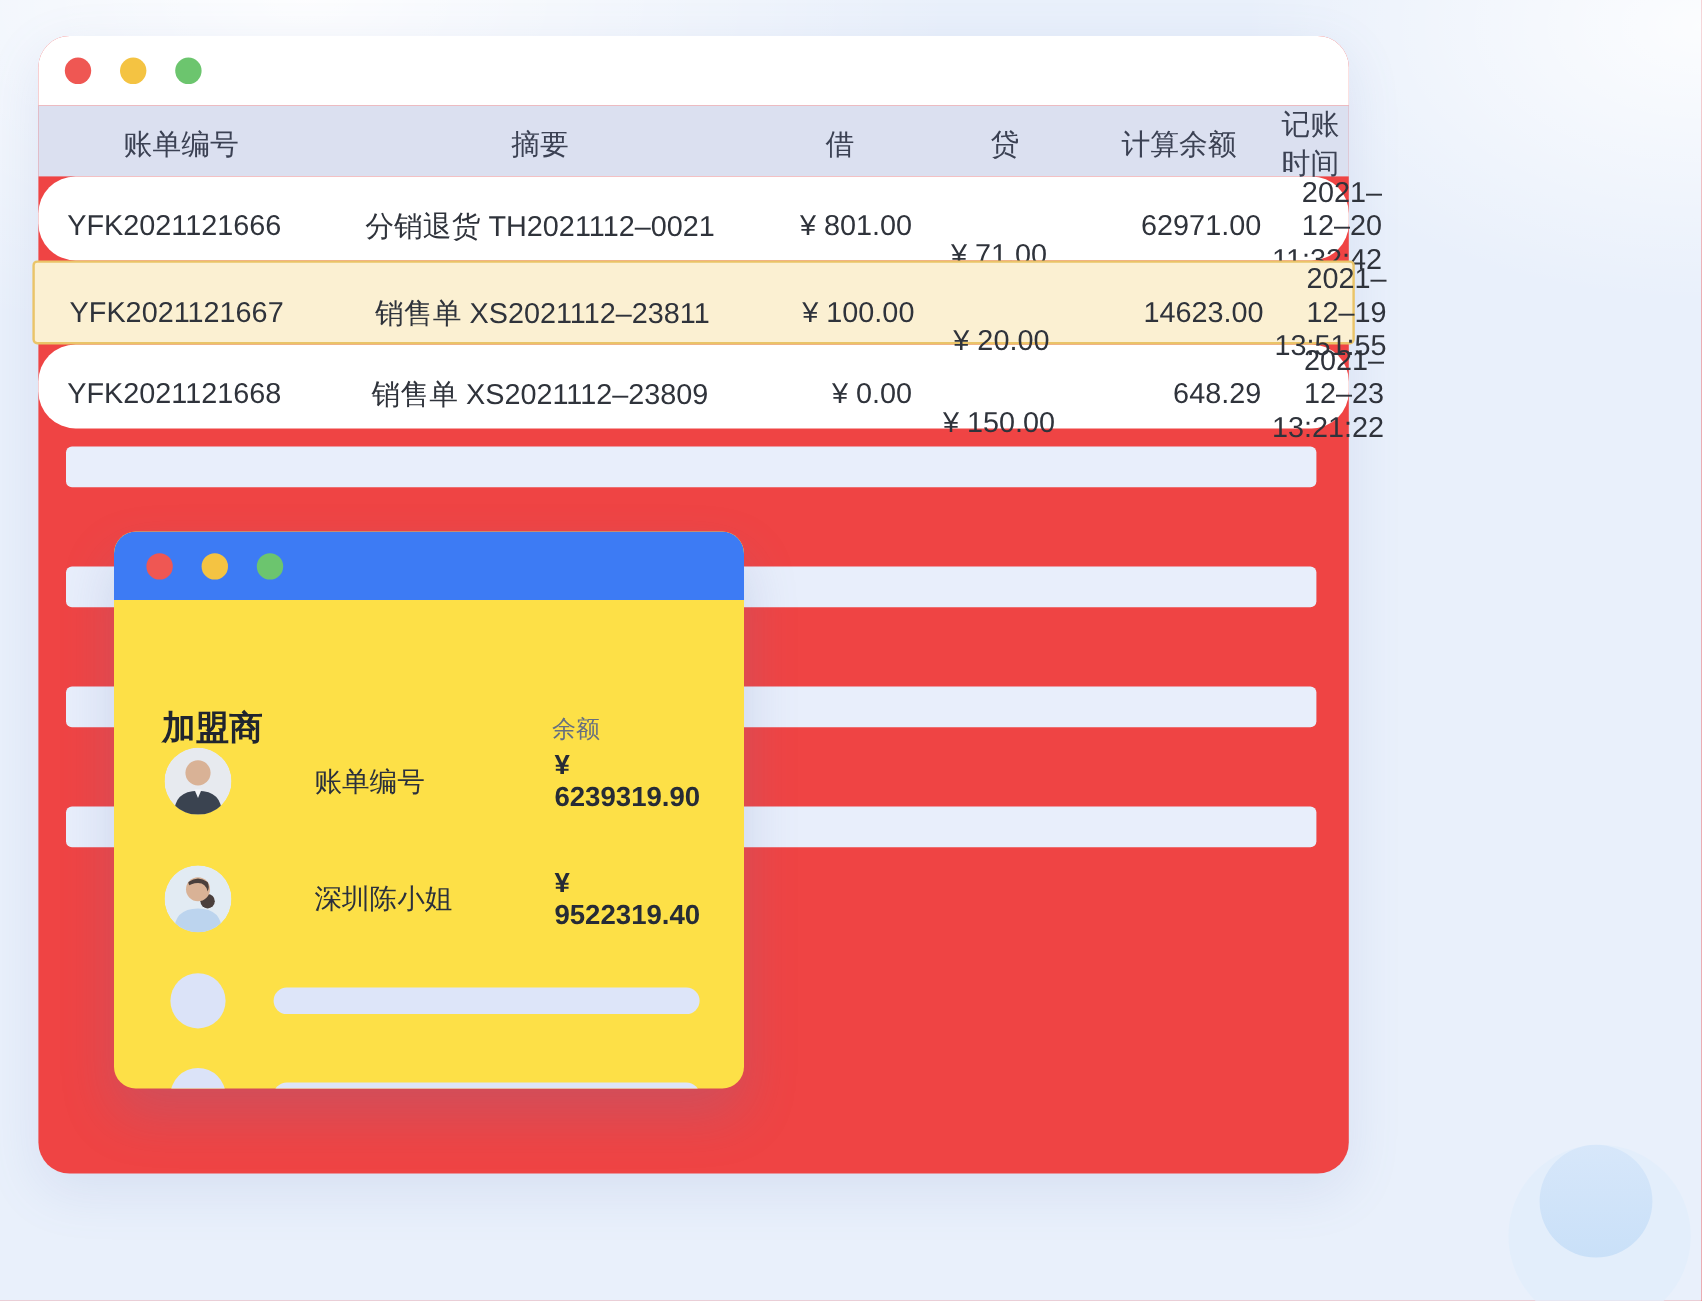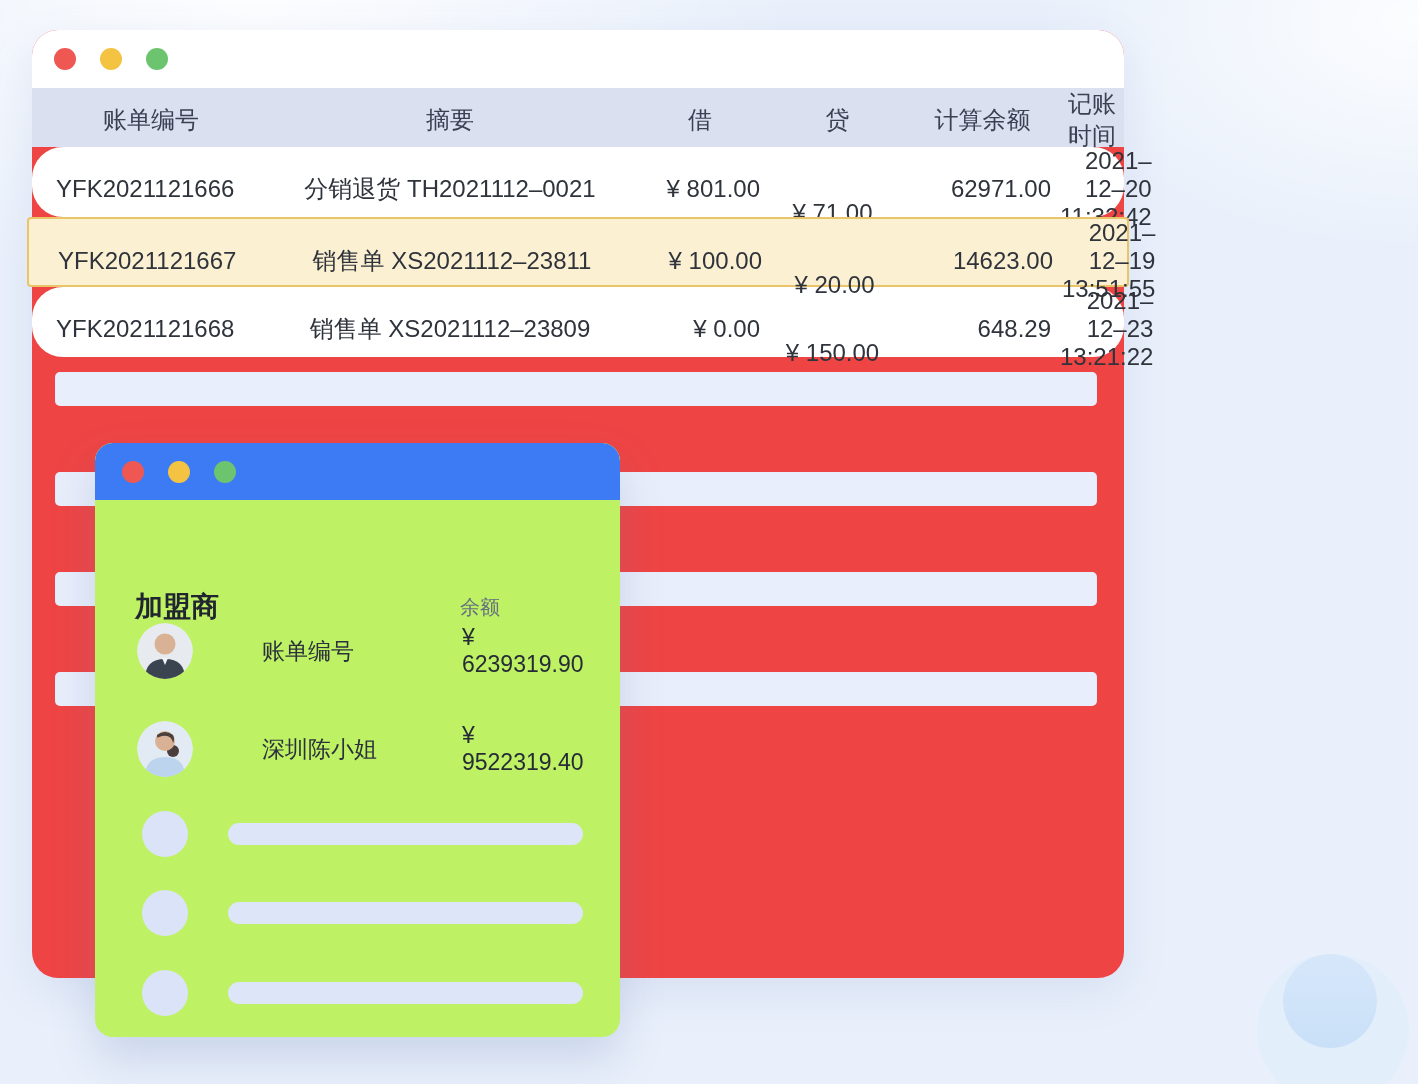--- a/index.html
+++ b/index.html
@@ -62,41 +62,41 @@
     margin:0 -5px; padding:0 5px; position:relative; z-index:1;
   }
 
   .skeleton-area { padding:15px 27px 0 23px; }
   .skel-bar-main {
     height:34px; background:#e8eefb; border-radius:5px; margin-bottom:66px;
   }
 
   
   .card {
-    position:absolute; left:95px; top:443px; width:525px; height:594px;
+    position:absolute; left:95px; top:443px; width:525px; height:464px;
     border-radius:18px; z-index:3;
     box-shadow:0 22px 44px rgba(96,118,178,.22);
-    background:#bef264; overflow:hidden;
+    background:#fde047; overflow:hidden;
   }
   .card-header {
     height:57px; display:flex; align-items:center; padding-left:27px;
     border-radius:18px 18px 0 0;
   }
   .card-body { position:relative; height:537px; }
   .card-title-row { position:absolute; left:40px; right:40px; top:88px; display:flex; align-items:baseline; }
   .card-title { font-size:28px; font-weight:bold; color:#20252f; }
   .card-balance-label { font-size:20px; color:#666f80; position:absolute; left:325px; top:6px; }
 
   .member-row { position:absolute; left:40px; right:20px; height:58px; display:flex; align-items:center; }
   .member-row .avatar {
     width:56px; height:56px; border-radius:50%; overflow:hidden; flex:0 0 56px;
     margin-left:2px;
   }
   .member-name { font-size:23px; color:#2b303c; font-weight:500; position:absolute; left:127px; }
-  .member-balance { font-size:23px; color:#262b36; font-weight:400; position:absolute; left:327px; }
+  .member-balance { font-size:23px; color:#262b36; font-weight:700; position:absolute; left:327px; }
 
   .card-skel-row { position:absolute; left:47px; }
   .skel-circle { width:46px; height:46px; border-radius:50%; background:#dbe3f8; position:absolute; left:0; top:0; }
   .skel-bar-card { position:absolute; left:86px; top:12px; width:355px; height:22px; border-radius:11px; background:#dde5f9; }
 </style>
 </head>
 <body>
 
 <div class="deco-outer"></div>
 <div class="deco-inner"></div>

